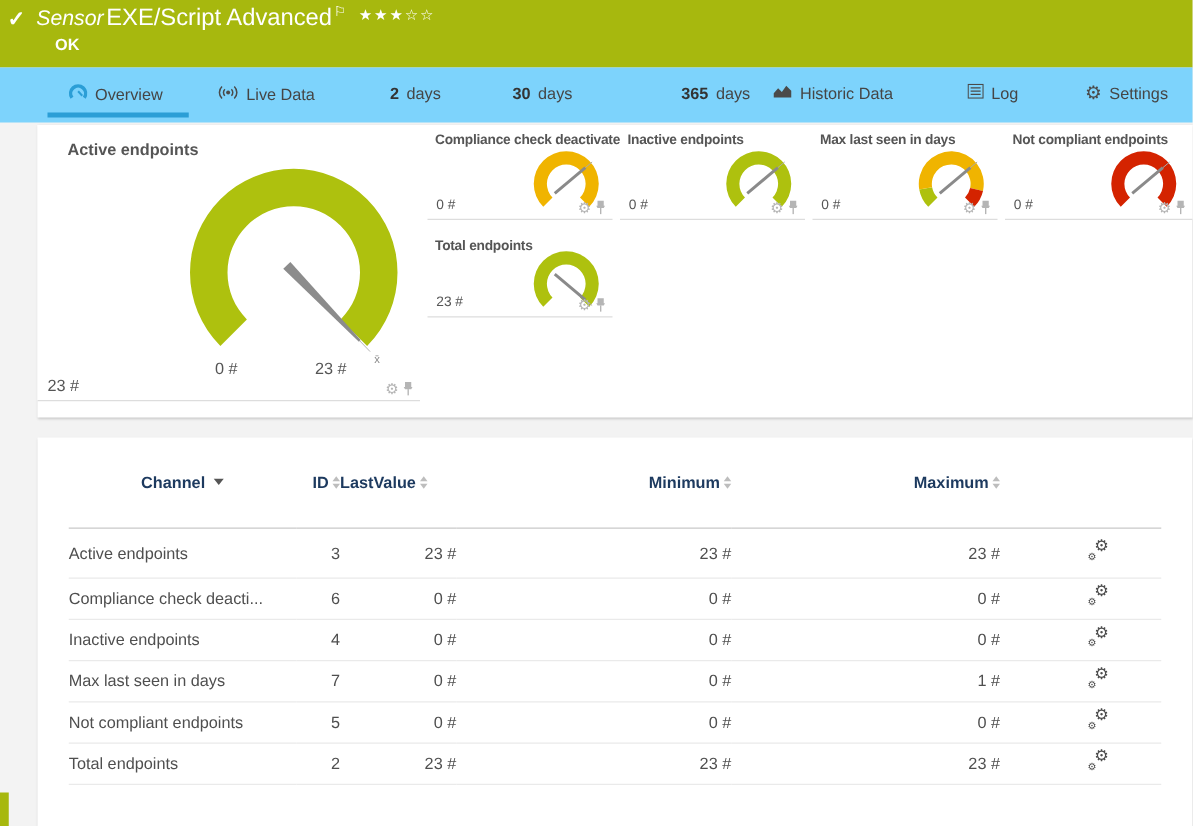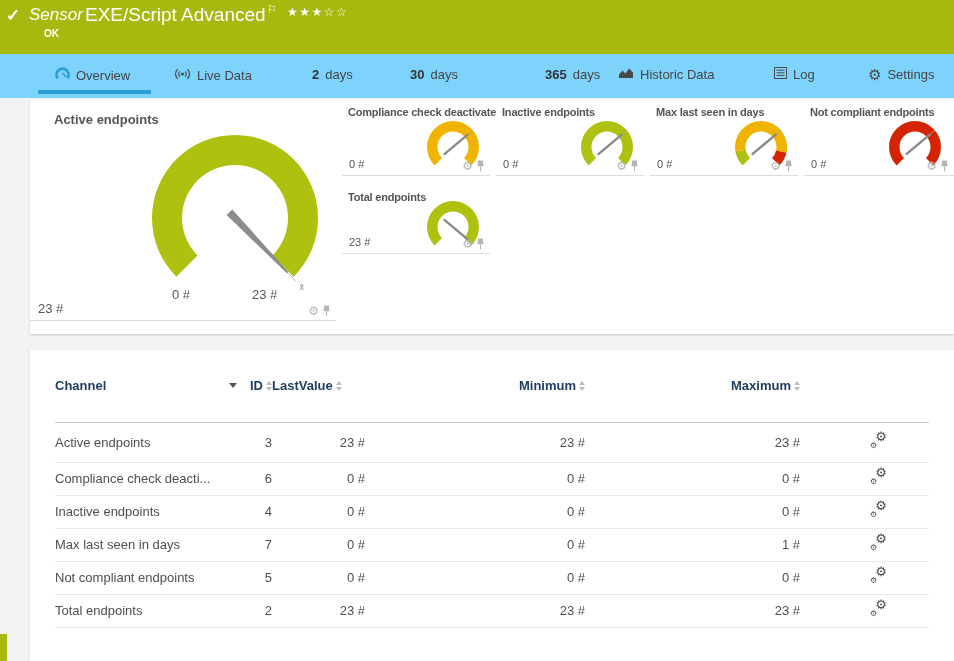--- a/index.html
+++ b/index.html
@@ -10,21 +10,21 @@
     font-family: "Liberation Sans", sans-serif;
     color: #4f4f4f;
   }
   
   #titlebar { position:absolute; left:0; top:0; width:954px; height:54px; background:#a7b80e; color:#fff; }
   #titlebar .check { position:absolute; left:6px; top:5px; font-size:17px; font-weight:bold; }
   #titlebar .kind  { position:absolute; left:29px; top:5px; font-size:17px; font-style:italic; }
   #titlebar .title { position:absolute; left:85px; top:4px; font-size:19px; font-weight:normal; }
   #titlebar .flag  { position:absolute; left:267px; top:3px; font-size:11px; }
   #titlebar .stars { position:absolute; left:287px; top:5px; font-size:12px; letter-spacing:1.5px; cursor:pointer; }
-  #titlebar .ok    { position:absolute; left:44px; top:28px; font-size:10px; font-weight:bold; }
+  #titlebar .ok    { position:absolute; left:44px; top:28px; font-size:13px; font-weight:bold; }
   
   #tabbar { position:absolute; left:0; top:54px; width:954px; height:44px; background:#7dd3fc; }
   .tab { position:absolute; top:13px; display:flex; align-items:center; gap:6px; font-size:13px; color:#454545; cursor:pointer; white-space:nowrap; }
   .tab b { font-weight:bold; color:#333; }
   #tab-overview  { left:55px; }
   #tab-livedata  { left:174px; }
   #tab-2days     { left:312px; }
   #tab-30days    { left:410px; }
   #tab-365days   { left:509px;margin-left:36px; }
   #tab-historic  { left:618px; }
@@ -52,21 +52,21 @@
   .big-min { position:absolute; left:142px; top:187px; font-size:13px; color:#555; }
   .big-max { position:absolute; left:222px; top:187px; font-size:13px; color:#555; }
   .g-icons { position:absolute; right:5px; bottom:3px; display:flex; align-items:center; gap:3px; }
   .g-icons .gear { font-size:12px; color:#b5b5b5; line-height:1; cursor:pointer; }
   .g-icons svg { cursor:pointer; }
   
   #table-panel { position:absolute; left:30px; top:350px; width:924px; height:311px; background:#fff; box-shadow:0 1px 2px rgba(0,0,0,.18); overflow:hidden; }
   table { margin-left:25px; width:874px; border-collapse:collapse; table-layout:fixed; }
   th { height:72px; vertical-align:middle; border-bottom:1px solid #c9c9c9; font-size:13px; font-weight:bold; color:#1d3a5f; cursor:pointer; }
   .th-inner { display:flex; align-items:center; justify-content:flex-end; gap:3px; }
-  th.left .th-inner { justify-content:space-between; }
+  th.left .th-inner { justify-content:center; }
   .lv { display:flex; flex-direction:row; align-items:flex-end; line-height:16px; }
   .lv .l2 { display:flex; align-items:center; gap:3px; }
   td { height:33px; border-bottom:1px solid #eaeaea; font-size:13px; color:#4f4f4f; }
   tbody tr:first-child td { height:40px; }
   td.num { text-align:right; }
   td.icon-cell { text-align:right; padding-right:42px; }
   .caret { display:inline-block; width:0; height:0; border-left:4px solid transparent; border-right:4px solid transparent; border-top:5px solid #555; margin-left:4px; }
   .sort { display:inline-flex; flex-direction:column; gap:2px; }
   .sort i { display:block; width:0; height:0; border-left:3.5px solid transparent; border-right:3.5px solid transparent; }
   .sort .up { border-bottom:4px solid #bdbdbd; }

